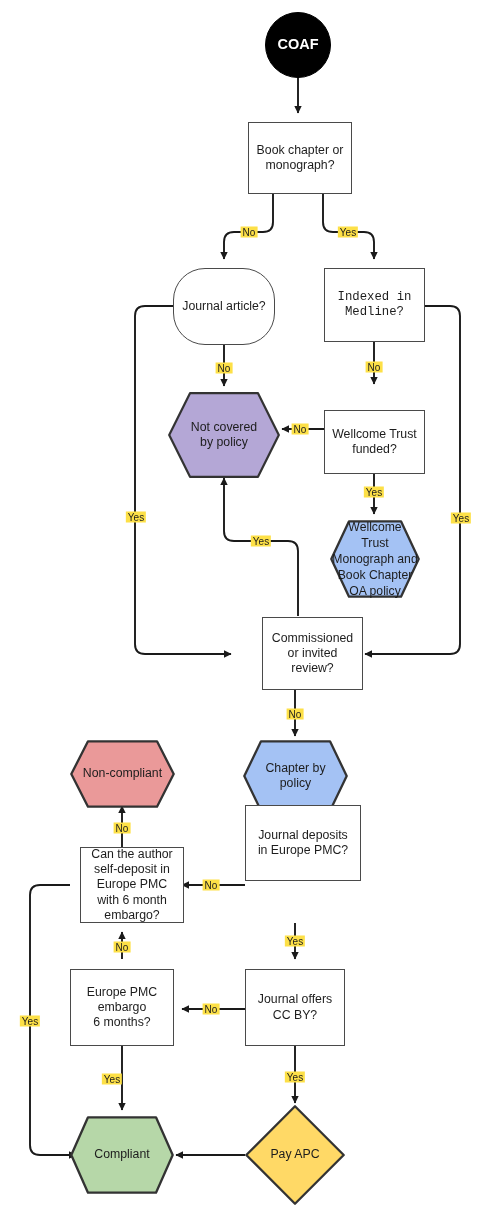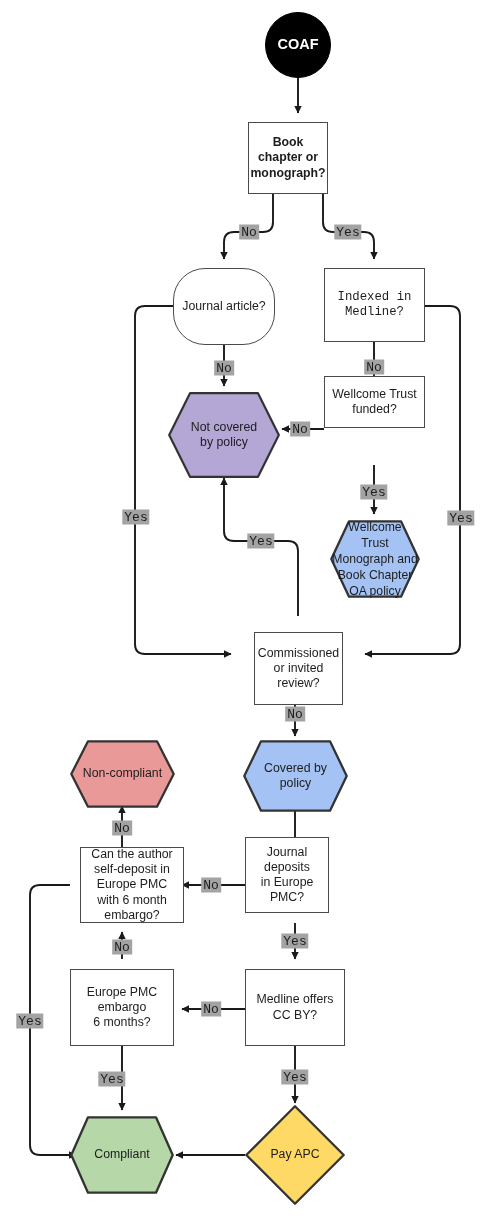--- a/index.html
+++ b/index.html
@@ -72,24 +72,24 @@
   .diamond .dibg {
     position: absolute;
     left: 0; top: 0;
     width: 100%; height: 100%;
     z-index: -1;
   }
   .diamond .lbl { position: relative; z-index: 1; }
   
   .elabel {
     position: absolute;
-    font-family: Liberation Mono, monospace;
-    font-size: 13px;
+    font-family: Liberation Sans, sans-serif;
+    font-size: 10px;
     color: #1d1d1d;
-    background: #a3a3a3;
+    background: #fde047;
     padding: 0 2px;
     white-space: nowrap;
     z-index: 4;
     transform: translate(-50%, -50%);
   }
   
   .overflow-lbl {
     line-height: 16px;
     font-size: 12.2px;
   }
@@ -148,21 +148,21 @@
       <path d="M122,1046 L122,1110" marker-end="url(#ah)"></path>
 
       <path d="M245,1155 L176,1155" marker-end="url(#ah)"></path>
     </g>
   </svg>
 
   <div class="node circle" style="left:265px; top:12px; width:66px; height:66px;">
     <span class="lbl">COAF</span>
   </div>
 
-  <div class="node rect" style="left:248px; top:122px; width:80px; height:72px;font-weight:bold;">
+  <div class="node rect" style="left:248px; top:122px; width:104px; height:72px;">
     <span class="lbl">Book chapter or
 monograph?</span>
   </div>
 
   <div class="node rect" style="left:173px; top:268px; width:102px; height:77px;border-radius:32px;">
     <span class="lbl">Journal article?</span>
   </div>
 
   <div class="node rect" style="left:324px; top:268px; width:101px; height:74px;font-family:Liberation Mono, monospace;">
     <span class="lbl">Indexed in
@@ -170,78 +170,78 @@
   </div>
 
   <div class="node hex" style="left:168px; top:392px; width:112px; height:86px;">
     <svg class="hexbg" viewBox="0 0 112 86" preserveAspectRatio="none">
       <polygon points="22,1.2 90,1.2 110.8,43 90,84.8 22,84.8 1.2,43" fill="#b4a7d6" stroke="#333333" stroke-width="2.2" stroke-linejoin="round"></polygon>
     </svg>
     <span class="lbl">Not covered
 by policy</span>
   </div>
 
-  <div class="node rect" style="left:324px; top:376px; width:101px; height:52px;">
+  <div class="node rect" style="left:324px; top:410px; width:101px; height:64px;">
     <span class="lbl">Wellcome Trust
 funded?</span>
   </div>
 
   <div class="node hex" style="left:330px; top:520px; width:90px; height:78px;">
     <svg class="hexbg" viewBox="0 0 90 78" preserveAspectRatio="none">
       <polygon points="19,1.3 71,1.3 88.7,39 71,76.7 19,76.7 1.3,39" fill="#a4c2f4" stroke="#333333" stroke-width="2.3" stroke-linejoin="round"></polygon>
     </svg>
     <span class="lbl overflow-lbl">Wellcome
 Trust
 Monograph and
 Book Chapter
 OA policy</span>
   </div>
 
-  <div class="node rect" style="left:254px; top:617px; width:89px; height:73px;margin-top:15px;">
+  <div class="node rect" style="left:262px; top:617px; width:101px; height:73px;">
     <span class="lbl">Commissioned
 or invited
 review?</span>
   </div>
 
   <div class="node hex" style="left:70px; top:740px; width:105px; height:68px;">
     <svg class="hexbg" viewBox="0 0 105 68" preserveAspectRatio="none">
       <polygon points="18,1.3 87,1.3 103.7,34 87,66.7 18,66.7 1.3,34" fill="#ea9999" stroke="#333333" stroke-width="2.3" stroke-linejoin="round"></polygon>
     </svg>
     <span class="lbl">Non-compliant</span>
   </div>
 
   <div class="node hex" style="left:243px; top:740px; width:105px; height:72px;">
     <svg class="hexbg" viewBox="0 0 105 72" preserveAspectRatio="none">
       <polygon points="18,1.3 87,1.3 103.7,36 87,70.7 18,70.7 1.3,36" fill="#a4c2f4" stroke="#333333" stroke-width="2.3" stroke-linejoin="round"></polygon>
     </svg>
-    <span class="lbl">Covered by
+    <span class="lbl">Chapter by
 policy</span>
   </div>
 
   <div class="node rect" style="left:70px; top:847px; width:104px; height:76px;margin-left:10px;">
     <span class="lbl">Can the author
 self-deposit in
 Europe PMC
 with 6 month
 embargo?</span>
   </div>
 
-  <div class="node rect" style="left:245px; top:837px; width:84px; height:76px;">
+  <div class="node rect" style="left:245px; top:805px; width:116px; height:76px;">
     <span class="lbl">Journal deposits
 in Europe PMC?</span>
   </div>
 
   <div class="node rect" style="left:70px; top:969px; width:104px; height:77px;">
     <span class="lbl">Europe PMC
 embargo
 6 months?</span>
   </div>
 
   <div class="node rect" style="left:245px; top:969px; width:100px; height:77px;">
-    <span class="lbl">Medline offers
+    <span class="lbl">Journal offers
 CC BY?</span>
   </div>
 
   <div class="node hex" style="left:70px; top:1116px; width:104px; height:78px;">
     <svg class="hexbg" viewBox="0 0 104 78" preserveAspectRatio="none">
       <polygon points="18,1.3 86,1.3 102.7,39 86,76.7 18,76.7 1.3,39" fill="#b6d7a8" stroke="#333333" stroke-width="2.3" stroke-linejoin="round"></polygon>
     </svg>
     <span class="lbl">Compliant</span>
   </div>
 

